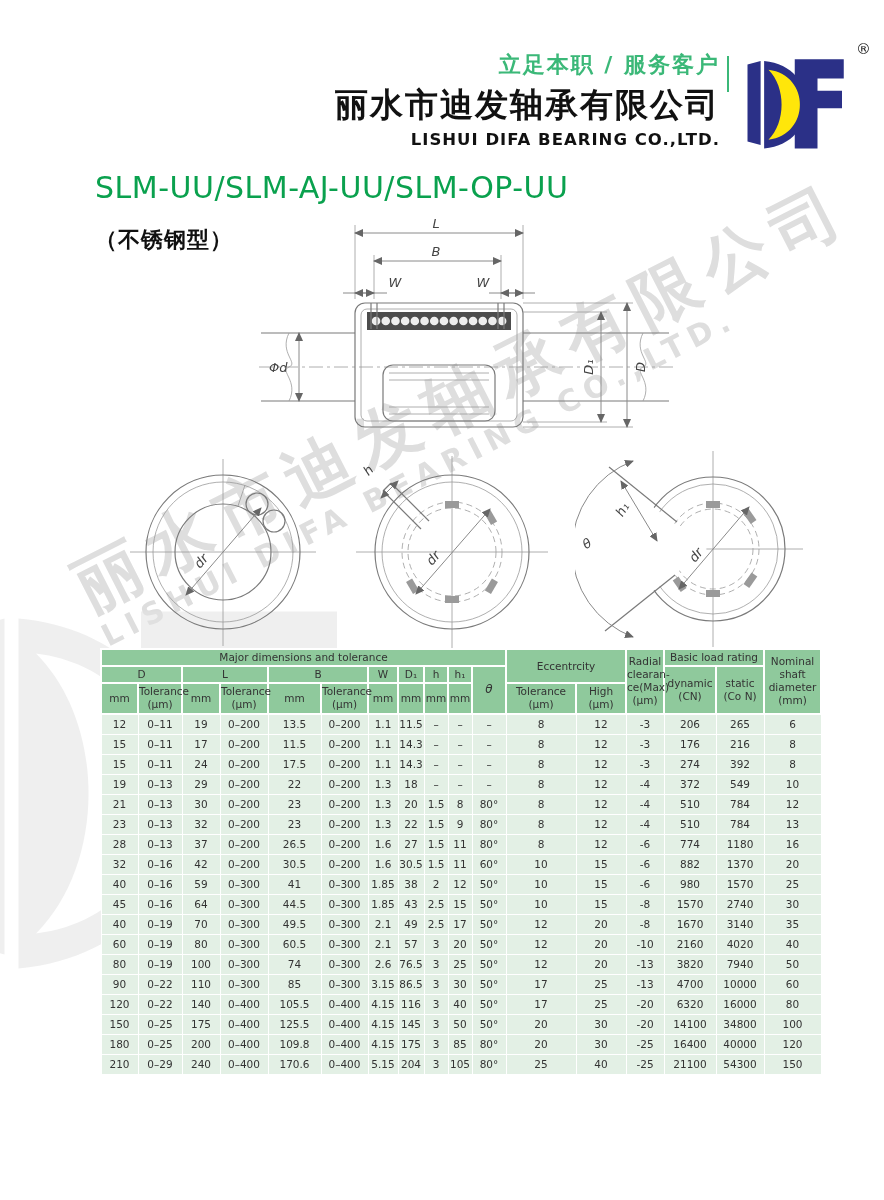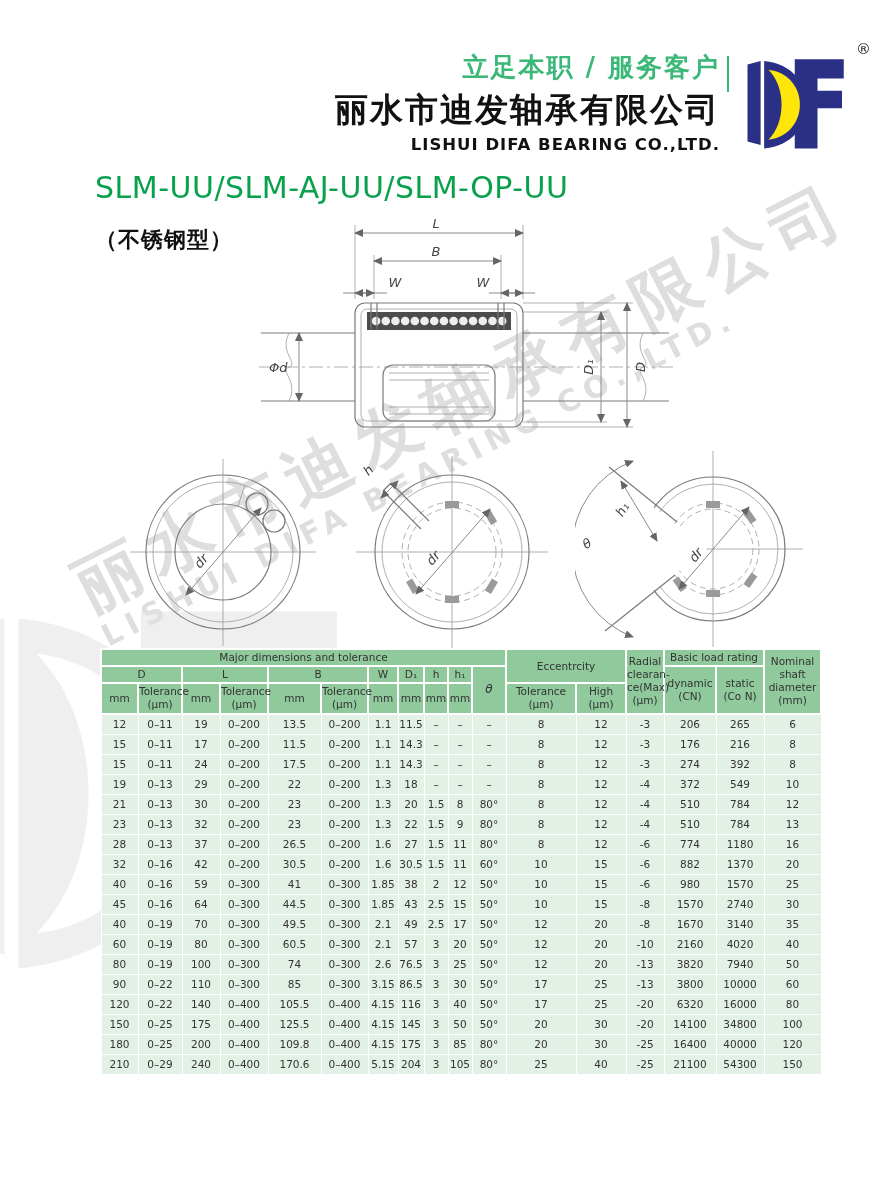--- a/index.html
+++ b/index.html
@@ -6,21 +6,21 @@
   body{width:884px;height:1200px;position:relative;background:#fff;overflow:hidden;
        font-family:"DejaVu Sans","Liberation Sans",sans-serif;color:#3b3b3b}
   
   .wm-text{position:absolute;left:88px;top:555px;transform:rotate(-27deg);transform-origin:0 50%;
            z-index:0;white-space:nowrap;color:#dedede;pointer-events:none}
   .wm-cn{font-size:66px;font-weight:bold;letter-spacing:12px;line-height:1.05}
   .wm-en{font-size:30px;font-weight:bold;letter-spacing:7px}
   .wm-logo{position:absolute;left:-90px;top:505px;z-index:0;opacity:.55;pointer-events:none}
   
   .hdr{position:absolute;top:50px;left:250px;width:470px;text-align:right;z-index:2}
-  .slogan{font-size:26px;font-weight:bold;color:var(--sloganGreen,#3bb878);letter-spacing:2px}
+  .slogan{font-size:22px;font-weight:bold;color:var(--sloganGreen,#3bb878);letter-spacing:2px}
   .co-cn{font-size:33px;font-weight:bold;color:#111;letter-spacing:2px;margin-top:3px}
   .co-en{font-size:16.5px;font-weight:bold;color:#111;letter-spacing:1px;margin-top:2px}
   .hdr-divider{position:absolute;left:727px;top:56px;width:2px;height:36px;
                background:var(--sloganGreen,#3bb878);z-index:2}
   .logo{position:absolute;left:737px;top:34px;z-index:2}
   
   .title-block{position:absolute;left:95px;top:170px;z-index:2}
   .model{font-size:30px;font-weight:normal;color:var(--titleGreen,#0aa14e);letter-spacing:.5px}
   .subtitle{font-size:22px;font-weight:bold;color:#111;margin-top:20px;letter-spacing:1px}
   
@@ -536,21 +536,21 @@
           <td>85</td>
           <td>0–300</td>
           <td>3.15</td>
           <td>86.5</td>
           <td>3</td>
           <td>30</td>
           <td>50°</td>
           <td>17</td>
           <td>25</td>
           <td>-13</td>
-          <td>3800</td>
+          <td>4700</td>
           <td>10000</td>
           <td>60</td>
         </tr>
         <tr>
           <td>120</td>
           <td>0–22</td>
           <td>140</td>
           <td>0–400</td>
           <td>105.5</td>
           <td>0–400</td>

